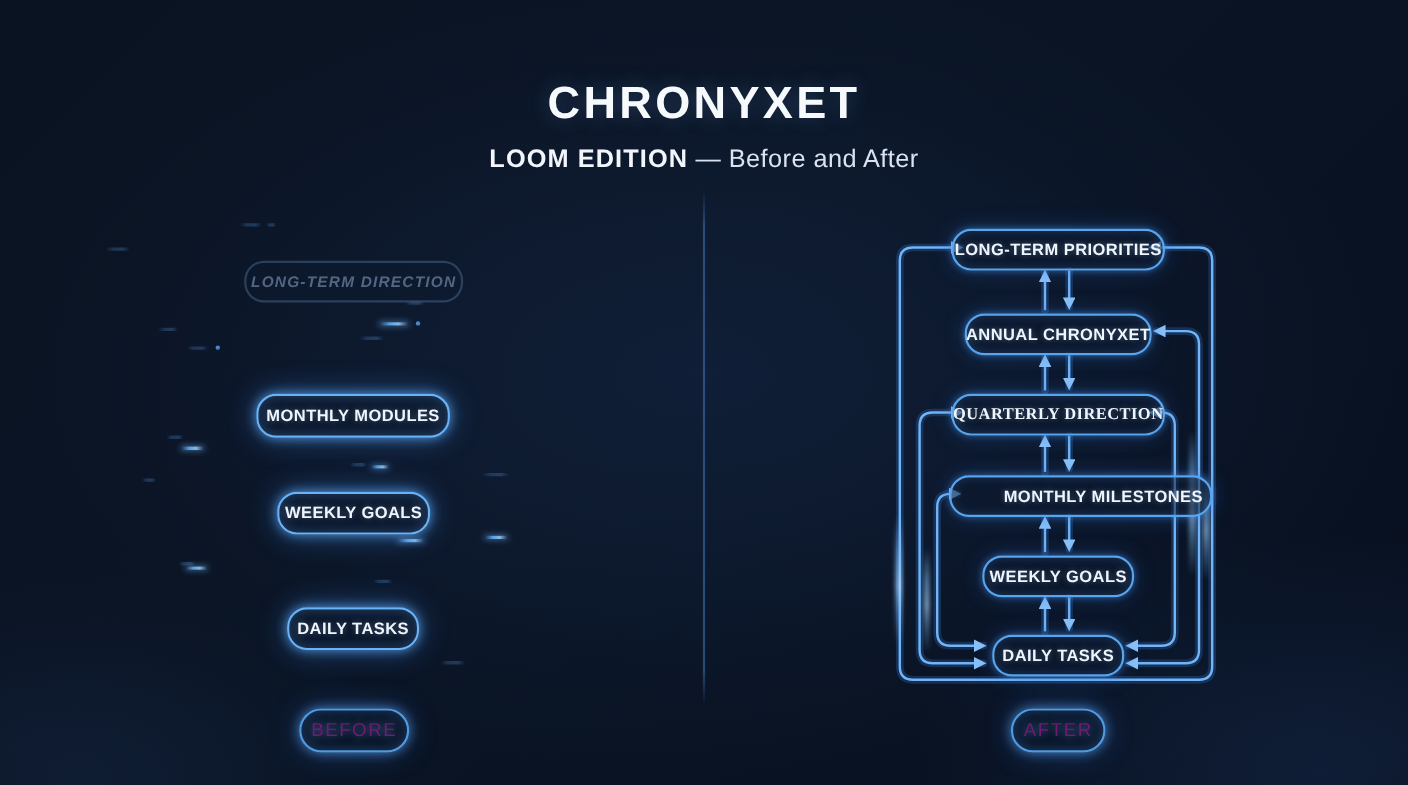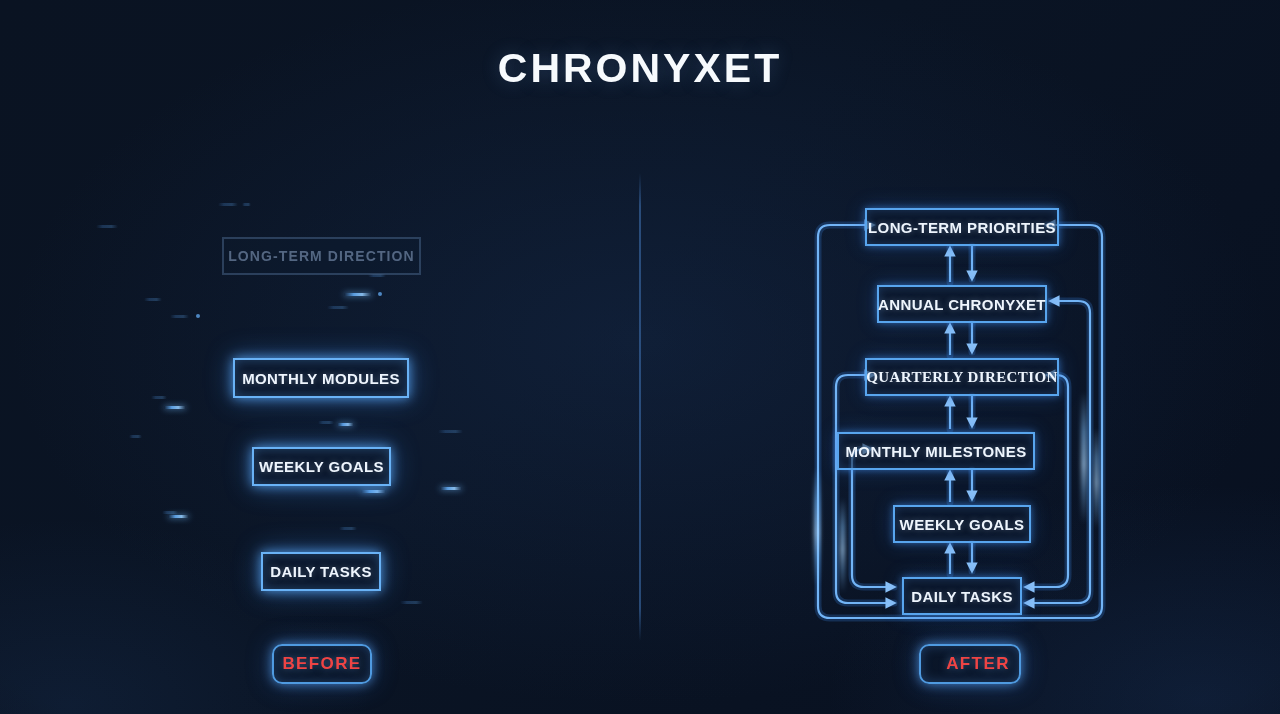--- a/index.html
+++ b/index.html
@@ -8,55 +8,56 @@
     font-family:"Liberation Sans",sans-serif;
     background:
       radial-gradient(900px 520px at 640px 340px, rgba(28,54,96,.32), transparent 70%),
       radial-gradient(520px 300px at 1200px 700px, rgba(50,100,170,.16), transparent 72%),
       radial-gradient(420px 260px at 70px 705px, rgba(42,84,145,.14), transparent 72%),
       linear-gradient(135deg,#0a1322 0%, #0a1424 45%, #081020 100%);
   }
   body::after{content:"";position:absolute;inset:0;pointer-events:none;
     background:radial-gradient(1500px 950px at 640px 330px, rgba(0,0,0,0) 55%, rgba(2,5,11,.55) 100%);}
   .hdr{position:absolute;left:0;top:0;width:1280px;text-align:center;z-index:5;}
-  .title{margin-top:45px;font-size:41px;font-weight:800;letter-spacing:3px;color:#f7fafd;
+  .title{margin-top:70px;font-size:41px;font-weight:800;letter-spacing:3px;color:#f7fafd;
     text-shadow:0 0 18px rgba(120,170,240,.25);}
   .subtitle{margin-top:14px;font-size:23px;color:#dbe3f0;letter-spacing:.4px;}
   .subtitle .b{font-weight:800;color:#f2f6fc;letter-spacing:1px;}
   .node{position:absolute;display:flex;align-items:center;justify-content:center;
-    border-radius:0;color:#eef5fd;font-weight:700;font-size:15px;letter-spacing:.4px;
+    border-radius:18px;color:#eef5fd;font-weight:700;font-size:15px;letter-spacing:.4px;
     background:rgba(13,26,48,.55);white-space:nowrap;z-index:4;}
   .bright{border:2px solid #58a5ee;
     box-shadow:0 0 7px rgba(70,150,245,.55),0 0 20px rgba(50,120,220,.30),inset 0 0 10px rgba(85,165,255,.22);
     text-shadow:0 0 6px rgba(185,220,255,.35);}
   .neon{border-color:#69b2f6;
     box-shadow:0 0 11px rgba(95,175,255,.8),0 0 28px rgba(70,150,255,.42),inset 0 0 12px rgba(95,175,255,.3);}
   .faded{border:2px solid rgba(88,118,160,.42);color:rgba(128,150,182,.62);
-    background:rgba(13,26,48,.25);font-weight:600;font-size:14px;letter-spacing:1.1px;}
+    background:rgba(13,26,48,.25);font-weight:600;font-size:14px;letter-spacing:1.1px;font-style:italic;}
   .badge{position:absolute;display:flex;align-items:center;justify-content:center;
-    border-radius:10px;border:2px solid #4f9ae0;color:#ef4444;font-weight:700;
+    border-radius:20px;border:2px solid #4f9ae0;color:#701a75;font-weight:400;
     font-size:17px;letter-spacing:1.4px;background:rgba(10,22,42,.5);z-index:4;
     box-shadow:0 0 11px rgba(90,165,250,.7),0 0 26px rgba(60,130,230,.35),inset 0 0 12px rgba(90,165,255,.28);
     text-shadow:0 0 8px rgba(120,185,250,.55);}
   .divider{position:absolute;left:639px;top:173px;width:2px;height:468px;z-index:2;
     background:linear-gradient(180deg,rgba(58,106,168,0) 0%,rgba(64,116,182,.55) 7%,rgba(64,116,182,.55) 93%,rgba(58,106,168,0) 100%);}
   .streak{position:absolute;height:3px;border-radius:2px;z-index:1;
     background:linear-gradient(90deg,transparent,#3f78ba 30%,#4f8cc9 70%,transparent);opacity:.32;}
   .streak.br{height:3px;opacity:.95;background:linear-gradient(90deg,rgba(70,130,200,.1),#5ea3e8 35%,#8cc2f2 65%,rgba(70,130,200,.1));
     box-shadow:0 0 6px rgba(110,180,245,.8);}
   .dot{position:absolute;width:4px;height:4px;border-radius:50%;background:#5ea3e8;opacity:.8;z-index:1;}
   .vglow{position:absolute;border-radius:3px;z-index:3;filter:blur(2px);opacity:.8;
     background:linear-gradient(180deg,transparent,rgba(130,195,255,.7) 30%,rgba(170,215,255,.9) 55%,rgba(130,195,255,.5) 75%,transparent);}
   svg.wires{position:absolute;left:780px;top:190px;width:380px;height:460px;z-index:3;}
 </style>
 </head>
 <body>
 
 <div class="hdr">
   <div class="title">CHRONYXET</div>
+  <div class="subtitle"><span class="b">LOOM EDITION</span><span> — Before and After</span></div>
 </div>
 
 <div class="streak" style="left:218px;top:203px;width:20px;"></div>
 <div class="streak" style="left:242px;top:203px;width:9px;"></div>
 <div class="streak" style="left:368px;top:274px;width:18px;"></div>
 <div class="streak br" style="left:344px;top:293px;width:28px;"></div>
 <div class="dot" style="left:378px;top:292px;"></div>
 <div class="streak" style="left:327px;top:306px;width:22px;"></div>
 <div class="streak" style="left:144px;top:298px;width:18px;"></div>
 <div class="streak" style="left:170px;top:315px;width:19px;"></div>
@@ -147,25 +148,25 @@
 <div>
   <div class="node bright" style="left:865px;top:208px;width:190px;height:34px;">
       <span>LONG-TERM PRIORITIES</span>
     </div>
   <div class="node bright" style="left:877px;top:285px;width:166px;height:34px;">
       <span>ANNUAL CHRONYXET</span>
     </div>
   <div class="node bright" style="left:865px;top:358px;width:190px;height:34px;font-family:Liberation Serif, serif;">
       <span>QUARTERLY DIRECTION</span>
     </div>
-  <div class="node bright" style="left:837px;top:432px;width:194px;height:34px;">
+  <div class="node bright" style="left:863px;top:432px;width:194px;height:34px;padding-left:41px;">
       <span>MONTHLY MILESTONES</span>
     </div>
   <div class="node bright" style="left:893px;top:505px;width:134px;height:34px;">
       <span>WEEKLY GOALS</span>
     </div>
   <div class="node bright" style="left:902px;top:577px;width:116px;height:34px;">
       <span>DAILY TASKS</span>
     </div>
-  <div class="badge" style="left:919px;top:644px;width:82px;height:36px;padding-left:16px;">
+  <div class="badge" style="left:919px;top:644px;width:82px;height:36px;">
       <span>AFTER</span>
     </div>
 </div>
 
 </body></html>

